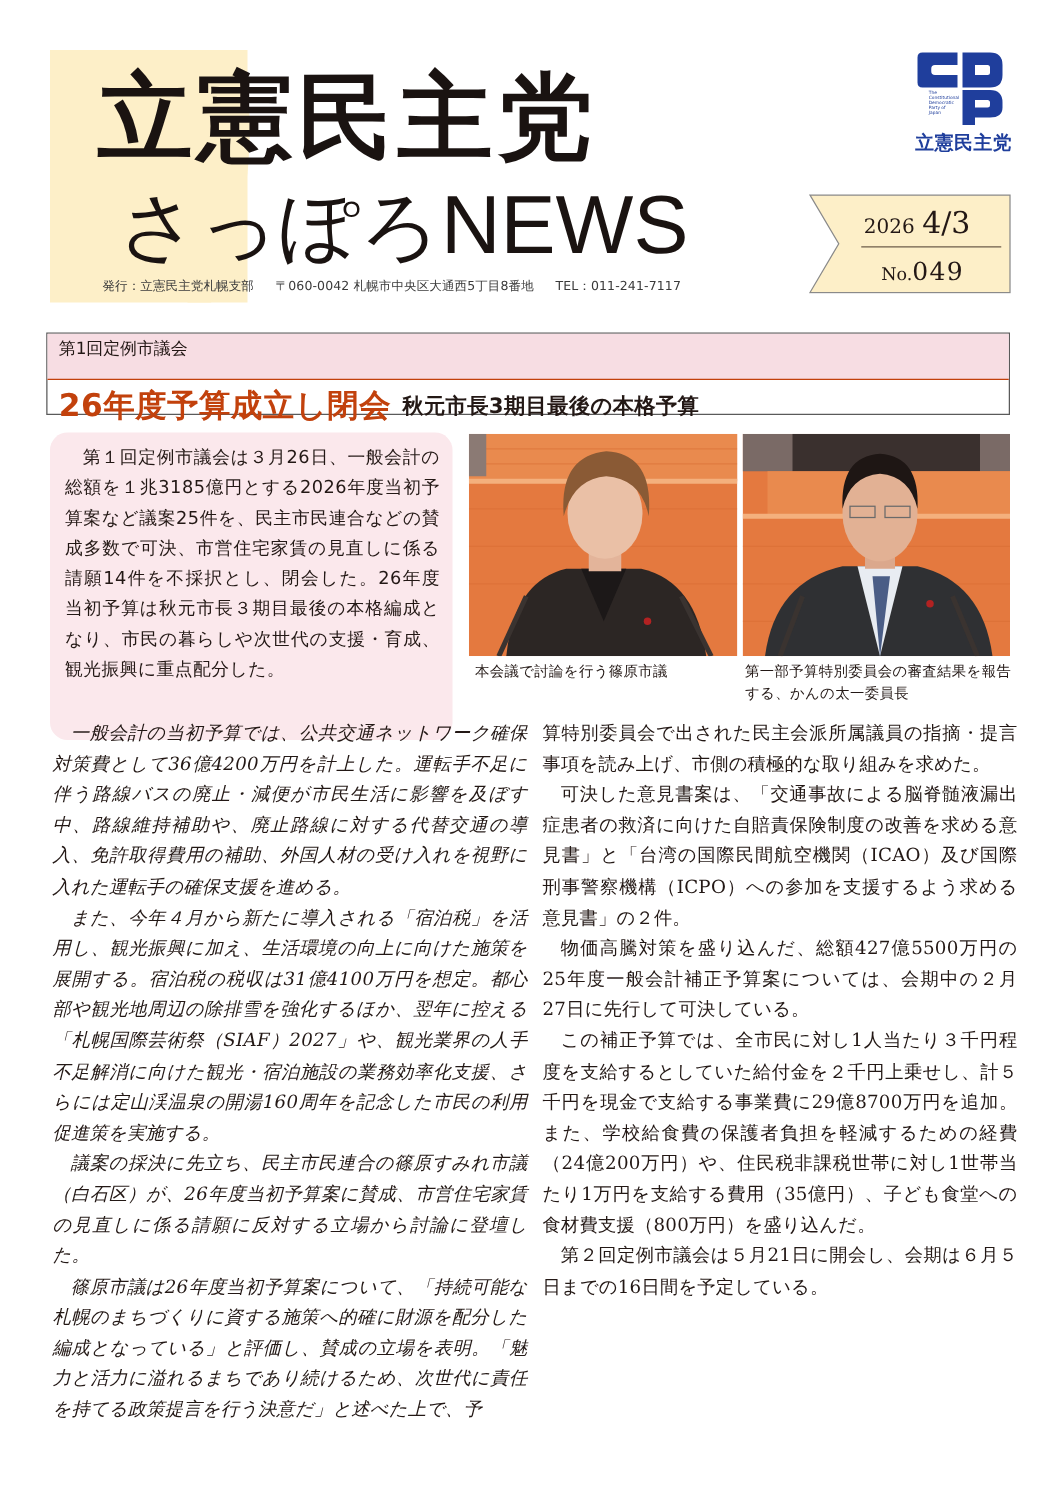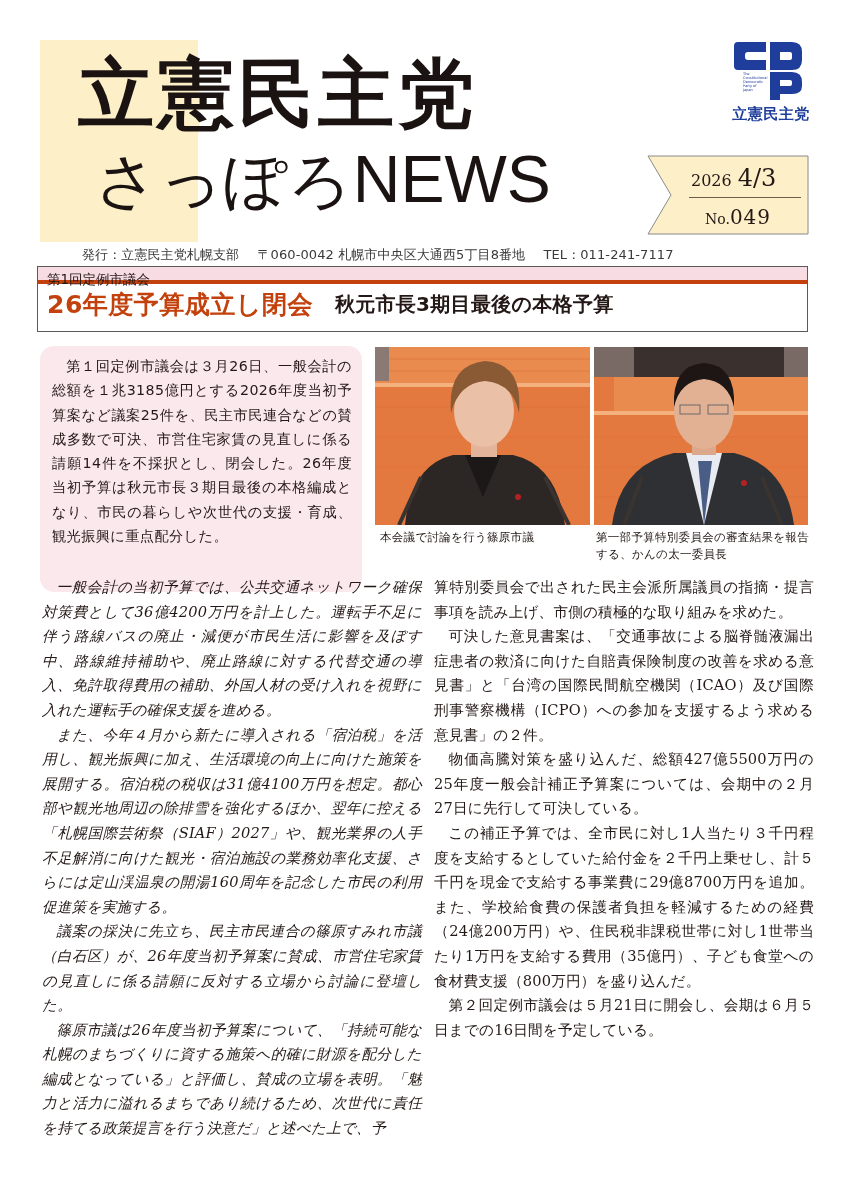--- a/index.html
+++ b/index.html
@@ -24,22 +24,22 @@
     position: absolute; left: 78px; top: 56px; font-size: 76px; font-weight: bold;
     letter-spacing: 4px; line-height: 1; color: #1a1311;
     font-family: "DejaVu Serif", serif;
   }
   .mast-title-2 {
     position: absolute; left: 95px; top: 146px; font-size: 62px; line-height: 1;
     color: #1a1311; letter-spacing: 1px;
   }
   .mast-title-2 .news { font-family: "Liberation Sans", sans-serif; font-size: 66px; letter-spacing: 0; }
   .mast-info {
-    position: absolute; left: 82px; top: 222px; font-size: 13px; color: #3a3a3a;
-    white-space: nowrap; letter-spacing: 0.1px; margin-top: 24px;
+    position: absolute; left: 82px; top: 222px; font-size: 10px; color: #3a3a3a;
+    white-space: nowrap; letter-spacing: 0.1px;
   }
   .mast-info span { margin-right: 14px; }
 
   
   .logo { position: absolute; left: 728px; top: 38px; width: 86px; height: 90px; }
   .logo svg { width: 72px; height: 64px; position: absolute; left: 4px; top: 0; }
   .logo-text {
     position: absolute; left: 0; top: 67px; width: 86px; text-align: center;
     font-size: 15px; font-weight: bold; color: #1f3e9c; letter-spacing: 0.5px;
   }
@@ -62,26 +62,26 @@
   }
   .date-no .lbl { font-size: 14px; }
   .date-no .num { font-size: 20px; letter-spacing: 1px; }
 
   
   .headline-box {
     position: absolute; left: 37px; top: 266px; width: 771px; height: 66px;
     border: 1.5px solid #5a5a5a;
   }
   .kicker {
-    height: 17px; background: #f7dde3; border-bottom: 4px solid #c2410c;
+    height: 37px; background: #f7dde3; border-bottom: 1px solid #c2410c;
     padding-left: 9px; font-size: 13.5px; line-height: 24px; color: #231815;
   }
   .headline-row { height: 40px; padding-left: 9px; display: flex; align-items: center; white-space: nowrap; }
   .headline-main { font-size: 25px; font-weight: bold; letter-spacing: 0.5px; color: #c2410c; }
-  .headline-sub { font-size: 20px; font-weight: bold; margin-left: 22px; color: #231815; letter-spacing: 0.3px; }
+  .headline-sub { font-size: 17px; font-weight: bold; margin-left: 9px; color: #231815; letter-spacing: 0.3px; }
 
   
   .lead {
     position: absolute; left: 40px; top: 346px; width: 322px; height: 246px;
     background: #fbe8ec; border-radius: 14px;
     padding: 8px 10px 0 12px;
   }
   .lead p {
     font-size: 14.2px; line-height: 24.3px; color: #231815; text-align: justify;
     text-indent: 1em; letter-spacing: 0.4px;

